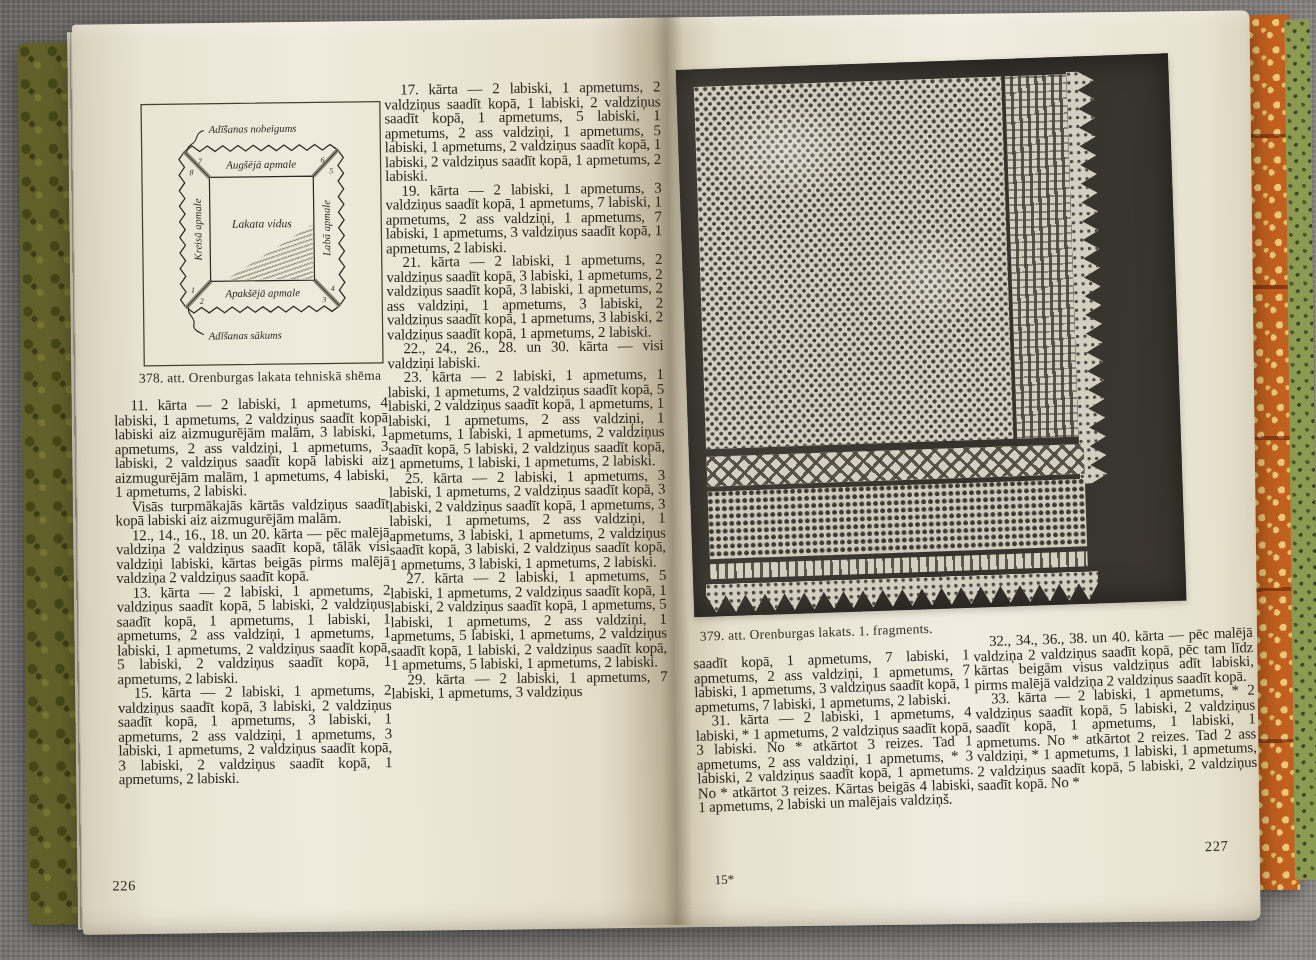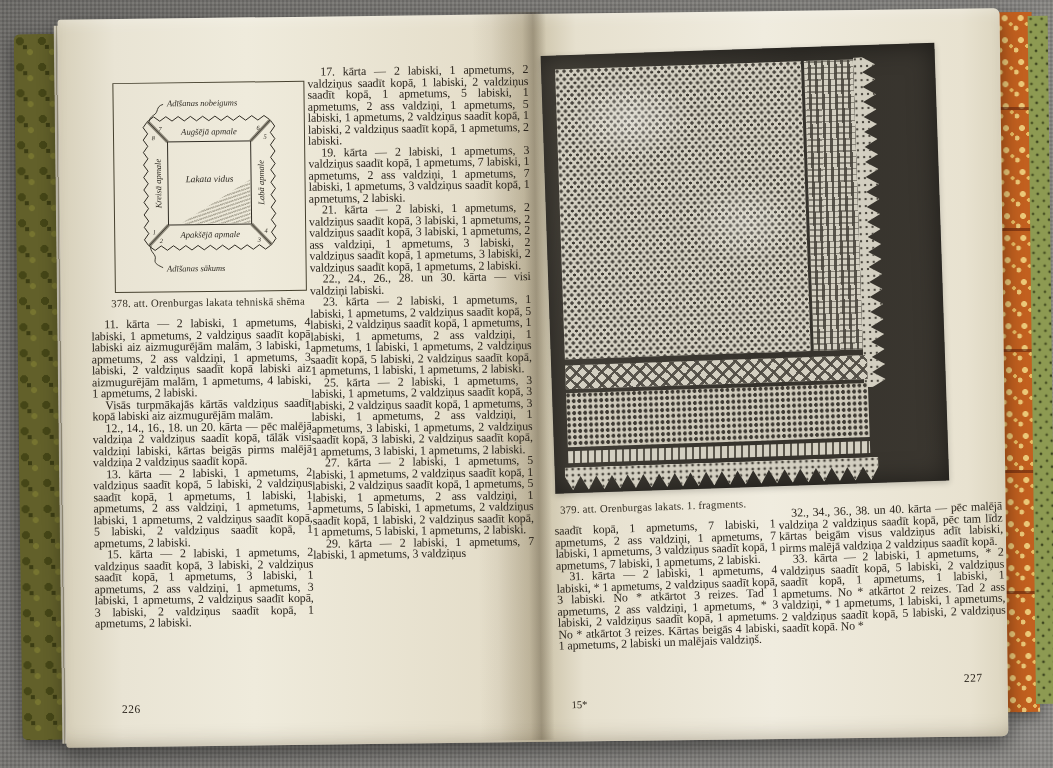--- a/index.html
+++ b/index.html
@@ -43,21 +43,21 @@
   .figure-box{position:absolute;left:100px;top:66px;width:190px;height:208px;border:1.3px solid #46412f;}
   .fig-caption{position:absolute;left:82px;top:280px;width:222px;text-align:center;
     font-size:10.8px;color:#332d22;letter-spacing:.2px;}
   .bodytext{position:absolute;overflow:hidden;font-size:12px;line-height:11.5px;color:#2b251d;
     text-align:justify;letter-spacing:-.14px;}
   .bodytext p{margin:0;text-indent:13px;}
   .bodytext p.noindent{text-indent:0;}
   .col-a{left:76px;top:302px;width:219px;height:386px;}
   .col-b{left:295px;top:52px;width:221px;height:652px;}
   .pageno{position:absolute;font-size:11.5px;color:#2b251d;letter-spacing:.5px;}
-  .pn-left{left:102px;top:686px;}
+  .pn-left{left:70px;top:686px;}
   
   .right-content{position:absolute;inset:0;transform:rotate(-1.25deg);transform-origin:540px 480px;}
   .photo{position:absolute;left:538px;top:44px;width:394px;height:438px;
     background:linear-gradient(100deg,#46423a,#35322c 55%,#3b3730);
     box-shadow:inset 0 0 26px rgba(0,0,0,.5), 0 2px 6px rgba(0,0,0,.2);overflow:hidden;}
   .lace{position:absolute;background-color:#d3cfc1;}
   .net{left:14px;top:14px;width:246px;height:290px;
     background-image:
       radial-gradient(ellipse 90px 60px at 30% 18%, rgba(255,255,255,.30), transparent 70%),
       radial-gradient(ellipse 80px 60px at 75% 55%, rgba(255,255,255,.22), transparent 70%),

